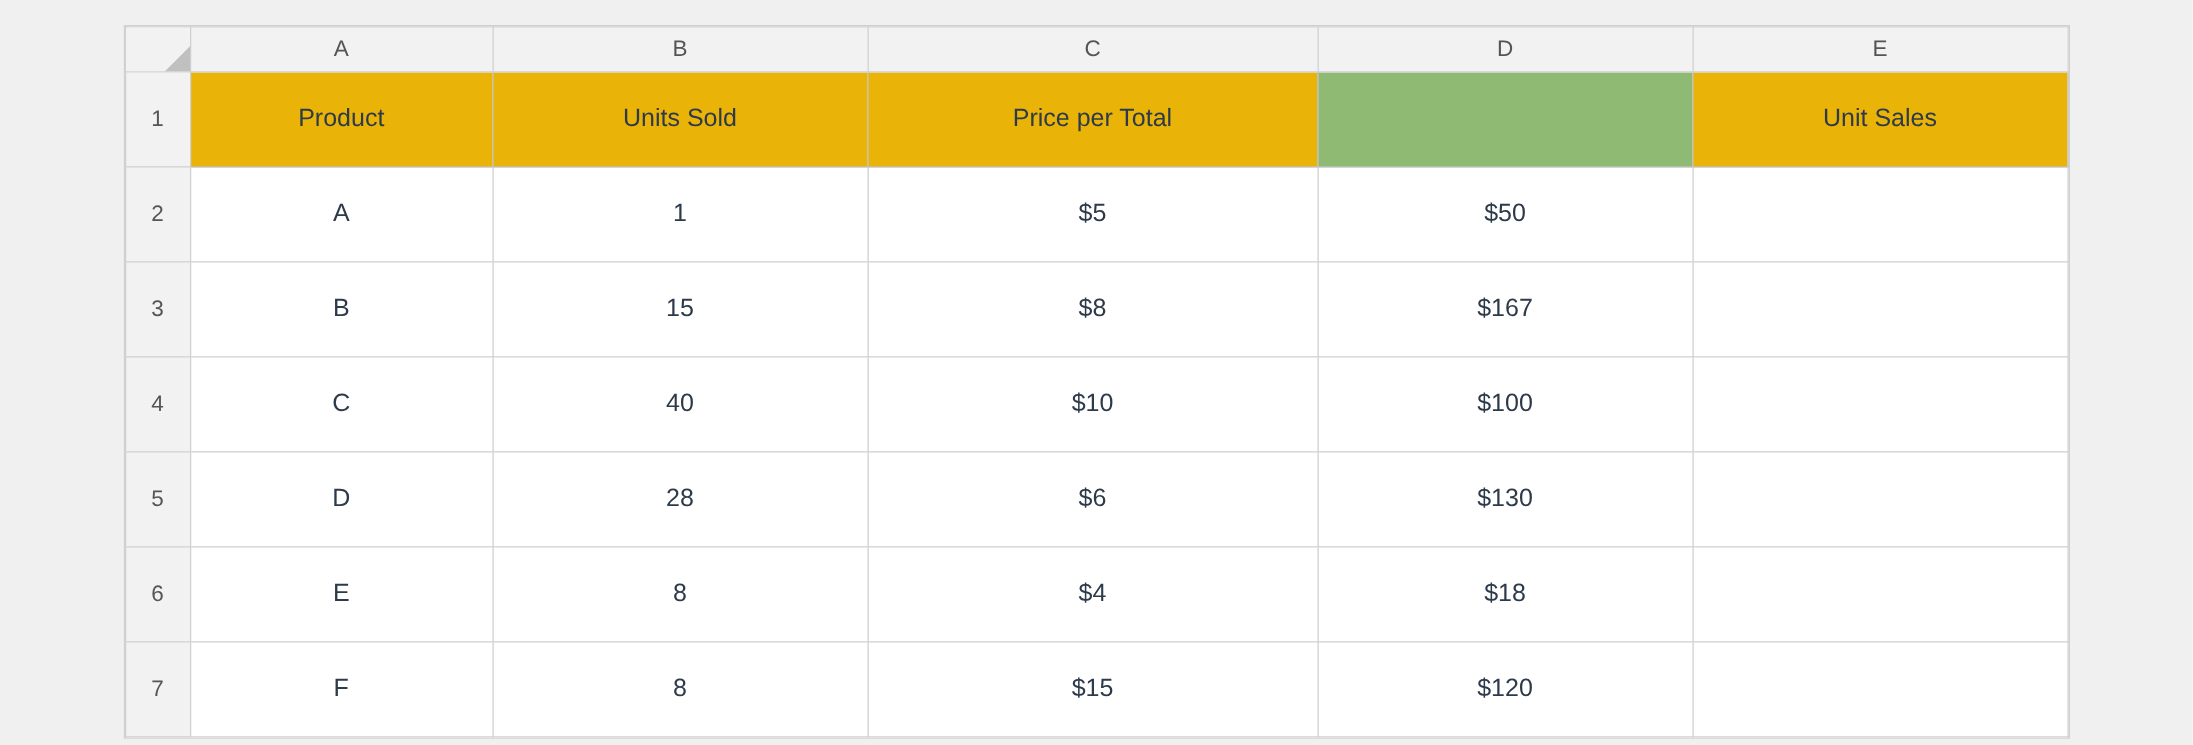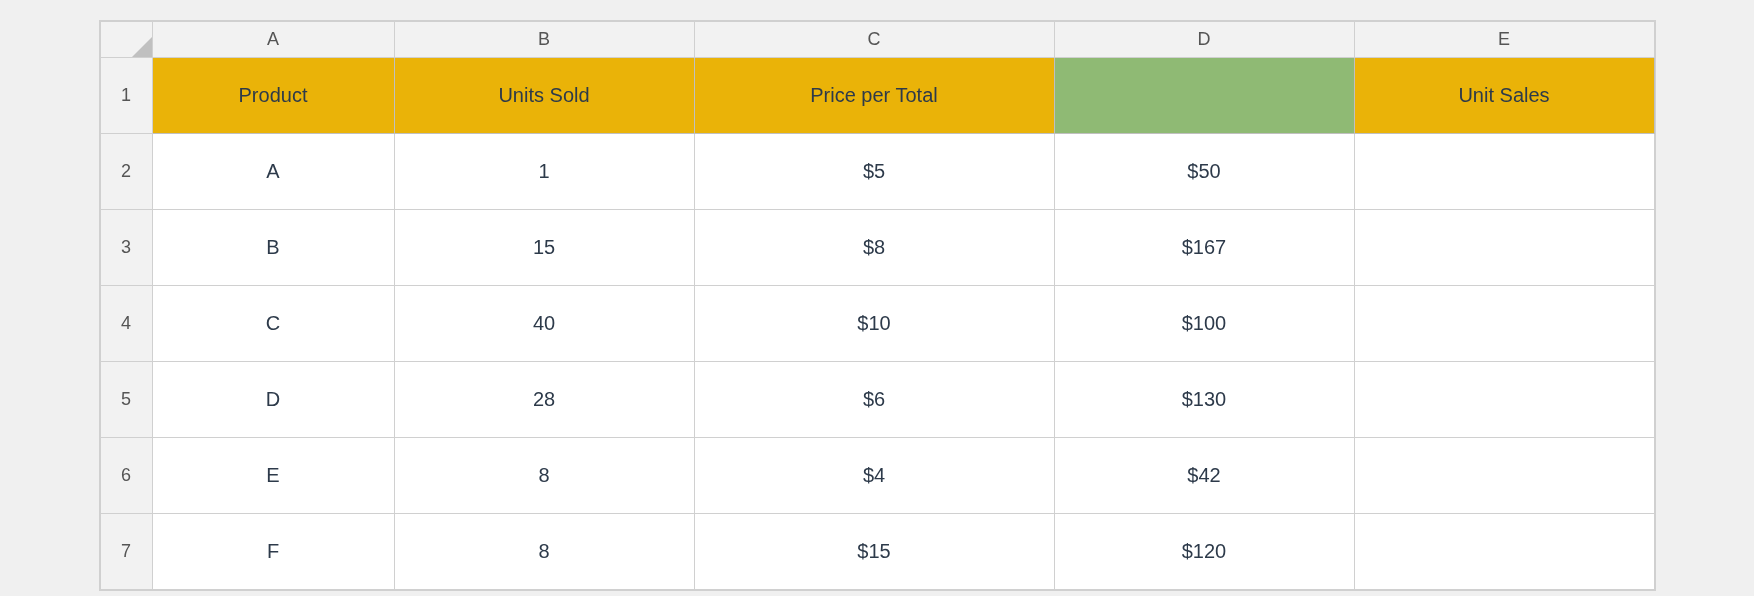--- a/index.html
+++ b/index.html
@@ -185,21 +185,21 @@
           <td class="data-cell">28</td>
           <td class="data-cell">$6</td>
           <td class="data-cell">$130</td>
           <td class="data-cell empty"></td>
         </tr>
         <tr>
           <td class="row-num">6</td>
           <td class="data-cell">E</td>
           <td class="data-cell">8</td>
           <td class="data-cell">$4</td>
-          <td class="data-cell">$42</td>
+          <td class="data-cell">$18</td>
           <td class="data-cell empty"></td>
         </tr>
         <tr>
           <td class="row-num">7</td>
           <td class="data-cell">F</td>
           <td class="data-cell">8</td>
           <td class="data-cell">$15</td>
           <td class="data-cell">$120</td>
           <td class="data-cell empty"></td>
         </tr>

